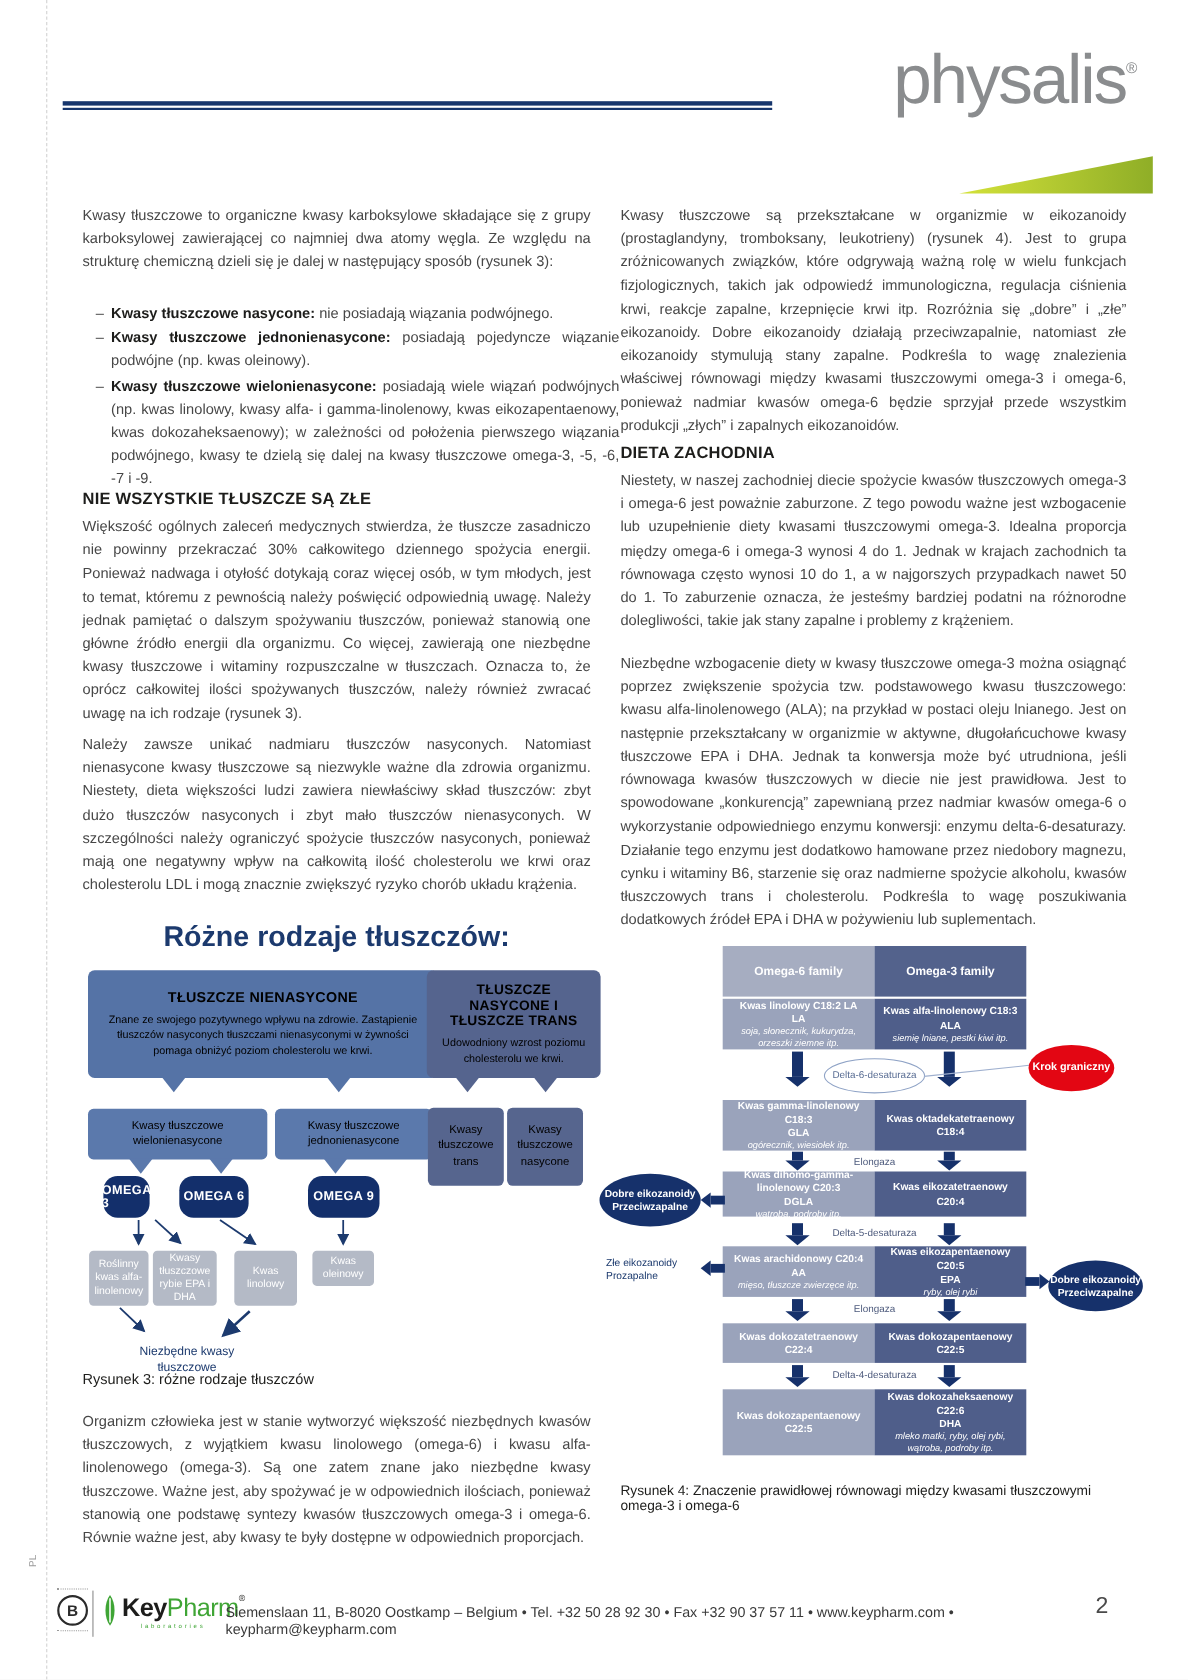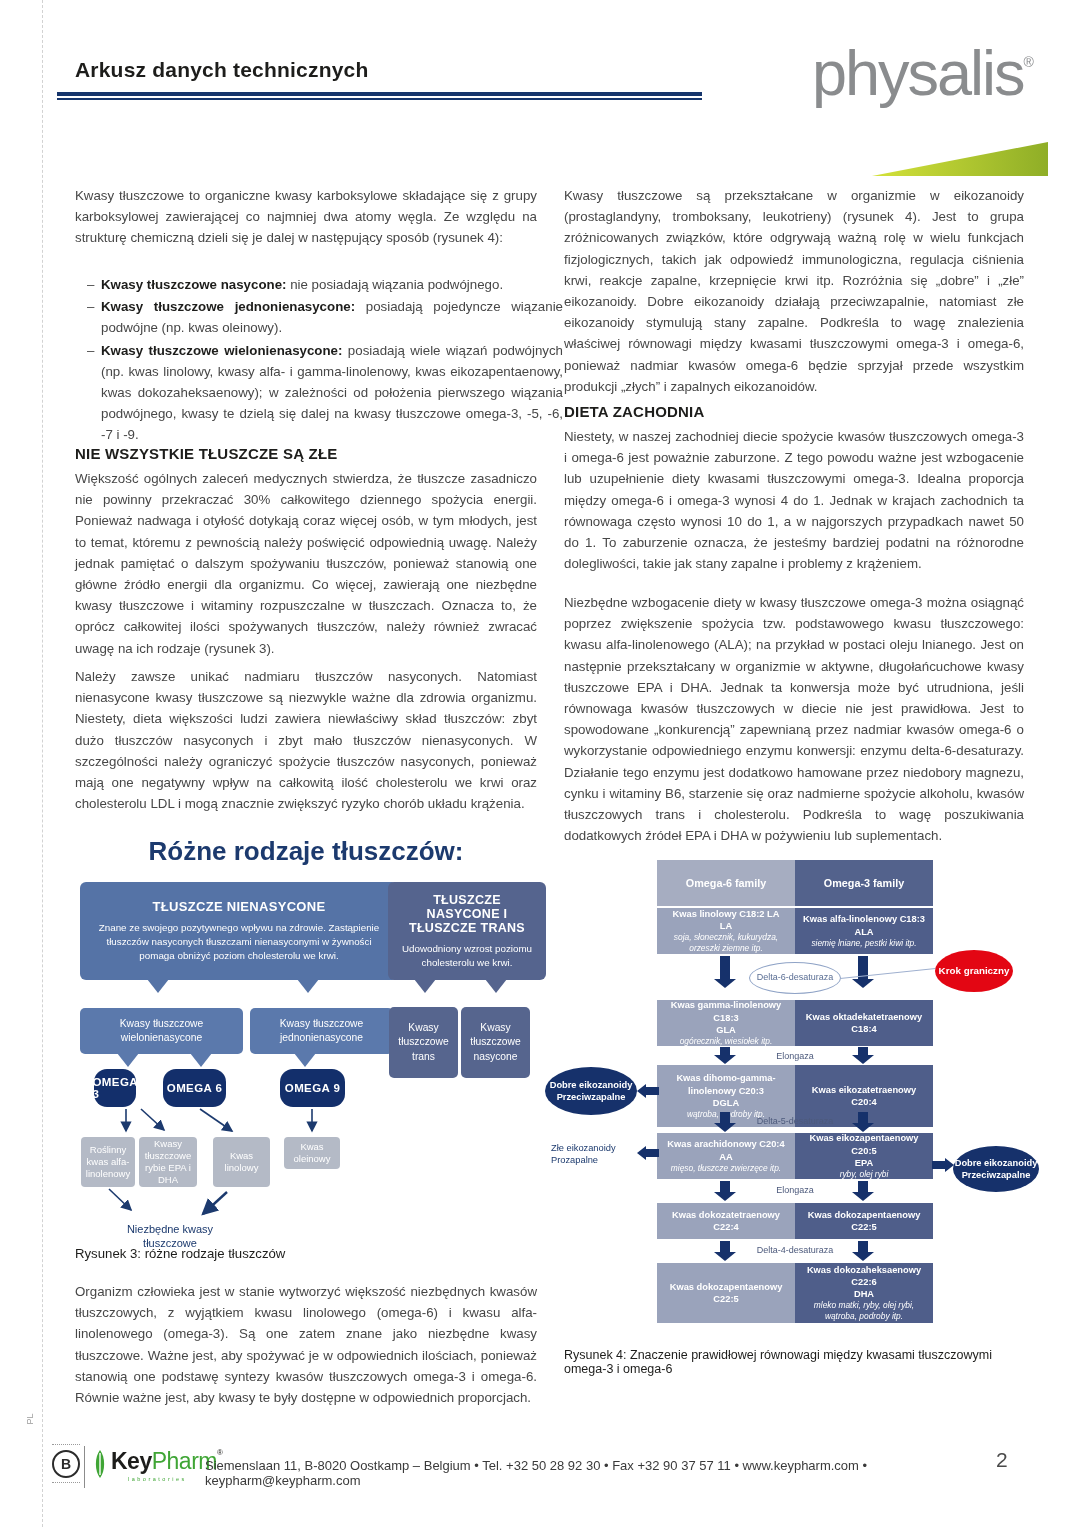--- a/index.html
+++ b/index.html
@@ -14,21 +14,21 @@
   ul.dash li::before{content:"–";position:absolute;left:-14px;top:0;color:#474747;}
   .rule1{left:57px;top:92px;width:645px;height:4px;background:#16356c;}
   .rule2{left:57px;top:98px;width:645px;height:2px;background:#16356c;}
   .doc-title{left:75px;top:58px;font-size:21px;font-weight:bold;color:#1d1d1b;letter-spacing:.2px;}
   .brand{left:812px;top:42px;width:240px;height:135px;}
   .brand-text{font-size:63px;color:#8a8c8e;letter-spacing:-2px;line-height:1;}
   .brand-reg{font-size:14px;color:#8a8c8e;vertical-align:28px;letter-spacing:0;}
   
   .fig3-title{left:75px;top:836px;width:462px;text-align:center;font-size:26px;font-weight:bold;color:#1c3a6e;}
   .fig3{left:75px;top:875px;width:462px;height:390px;}
-  .bbox{position:absolute;border-radius:6px;color:#ffffff;display:flex;flex-direction:column;
+  .bbox{position:absolute;border-radius:6px;color:#000000;display:flex;flex-direction:column;
         align-items:center;justify-content:center;text-align:center;}
   .bbox .bt{font-weight:bold;font-size:13px;letter-spacing:.3px;margin-bottom:7px;}
   .bbox .bb{font-size:9.8px;line-height:1.4;}
   .tail{position:absolute;width:0;height:0;border-left:11px solid transparent;border-right:11px solid transparent;border-top:14px solid #5573a6;}
   .pill{position:absolute;background:#132f6b;border-radius:13px;color:#fff;font-weight:bold;
         font-size:11.5px;display:flex;align-items:center;justify-content:center;letter-spacing:.4px;}
   .gray{position:absolute;background:#b4bac6;border-radius:4px;color:#fff;font-size:9.5px;line-height:1.25;
         display:flex;align-items:center;justify-content:center;text-align:center;padding:2px;box-sizing:border-box;}
   .essential{position:absolute;left:28px;top:347px;width:134px;text-align:center;color:#1c3a6e;font-size:11px;line-height:1.3;}
   .fig-cap{font-size:13.2px;font-weight:normal;color:#1d1d1b;}
@@ -79,37 +79,36 @@
   .kp-sub{position:absolute;left:128px;top:1476px;font-size:5.5px;letter-spacing:2.5px;color:#3fa535;}
 </style>
 </head>
 <body>
 
 <div class="page">
 
   <div class="abs cropline"></div>
   <div class="abs pl">PL</div>
 
-  <div class="abs doc-title">Arkusz danych technicznych</div>
   <div class="abs rule1"></div>
   <div class="abs rule2"></div>
   <div class="abs brand">
     <span class="brand-text">physalis</span><span class="brand-reg">®</span>
     <svg width="178" height="40" style="position:absolute;left:60px;top:96px">
       <defs>
           <linearGradient id="gg" x1="0" y1="0" x2="1" y2="0">
         <stop offset="0" stop-color="#d4e23a"></stop>
             <stop offset="1" stop-color="#8fae27"></stop>
       </linearGradient>
         </defs>
       <polygon points="0,38 176,4 176,38" fill="url(#gg)"></polygon>
     </svg>
   </div>
 
-  <div class="abs col" style="left:75px;top:185px">Kwasy tłuszczowe to organiczne kwasy karboksylowe składające się z grupy karboksylowej zawierającej co najmniej dwa atomy węgla. Ze względu na strukturę chemiczną dzieli się je dalej w następujący sposób (rysunek 4):</div>
+  <div class="abs col" style="left:75px;top:185px">Kwasy tłuszczowe to organiczne kwasy karboksylowe składające się z grupy karboksylowej zawierającej co najmniej dwa atomy węgla. Ze względu na strukturę chemiczną dzieli się je dalej w następujący sposób (rysunek 3):</div>
 
   <ul class="dash abs col" style="left:75px;top:274px">
     <li><span class="lead">Kwasy tłuszczowe nasycone:</span><span> nie posiadają wiązania podwójnego.</span></li>
     <li><span class="lead">Kwasy tłuszczowe jednonienasycone:</span><span> posiadają pojedyncze wiązanie podwójne (np. kwas oleinowy).</span></li>
     <li><span class="lead">Kwasy tłuszczowe wielonienasycone:</span><span> posiadają wiele wiązań podwójnych (np. kwas linolowy, kwasy alfa- i gamma-linolenowy, kwas eikozapentaenowy, kwas dokozaheksaenowy); w zależności od położenia pierwszego wiązania podwójnego, kwasy te dzielą się dalej na kwasy tłuszczowe omega-3, -5, -6, -7 i -9.</span></li>
   </ul>
 
   <div class="abs h2" style="left:75px;top:445px">NIE WSZYSTKIE TŁUSZCZE SĄ ZŁE</div>
   <div class="abs col" style="left:75px;top:468px">Większość ogólnych zaleceń medycznych stwierdza, że tłuszcze zasadniczo nie powinny przekraczać 30% całkowitego dziennego spożycia energii. Ponieważ nadwaga i otyłość dotykają coraz więcej osób, w tym młodych, jest to temat, któremu z pewnością należy poświęcić odpowiednią uwagę. Należy jednak pamiętać o dalszym spożywaniu tłuszczów, ponieważ stanowią one główne źródło energii dla organizmu. Co więcej, zawierają one niezbędne kwasy tłuszczowe i witaminy rozpuszczalne w tłuszczach. Oznacza to, że oprócz całkowitej ilości spożywanych tłuszczów, należy również zwracać uwagę na ich rodzaje (rysunek 3).</div>
   <div class="abs col" style="left:75px;top:666px">Należy zawsze unikać nadmiaru tłuszczów nasyconych. Natomiast nienasycone kwasy tłuszczowe są niezwykle ważne dla zdrowia organizmu. Niestety, dieta większości ludzi zawiera niewłaściwy skład tłuszczów: zbyt dużo tłuszczów nasyconych i zbyt mało tłuszczów nienasyconych. W szczególności należy ograniczyć spożycie tłuszczów nasyconych, ponieważ mają one negatywny wpływ na całkowitą ilość cholesterolu we krwi oraz cholesterolu LDL i mogą znacznie zwiększyć ryzyko chorób układu krążenia.</div>
@@ -217,21 +216,21 @@
       </div>
       <div class="cell cR">
         <span class="t">Kwas oktadekatetraenowy C18:4</span>
       </div>
     </div>
 
     <div class="bad" style="left:169px;top:189px;height:17px"></div>
     <div class="bad" style="left:307px;top:189px;height:17px"></div>
     <div class="steplab" style="top:193px">Elongaza</div>
 
-    <div class="f4row" style="top:207px;height:62px">
+    <div class="f4row" style="top:207px;height:41px">
       <div class="cell cL">
         <span class="t">Kwas dihomo-gamma-linolenowy C20:3</span>
         <span class="a">DGLA</span>
         <span class="s">wątroba, podroby itp.</span>
       </div>
       <div class="cell cR">
         <span class="t">Kwas eikozatetraenowy C20:4</span>
       </div>
     </div>
 

